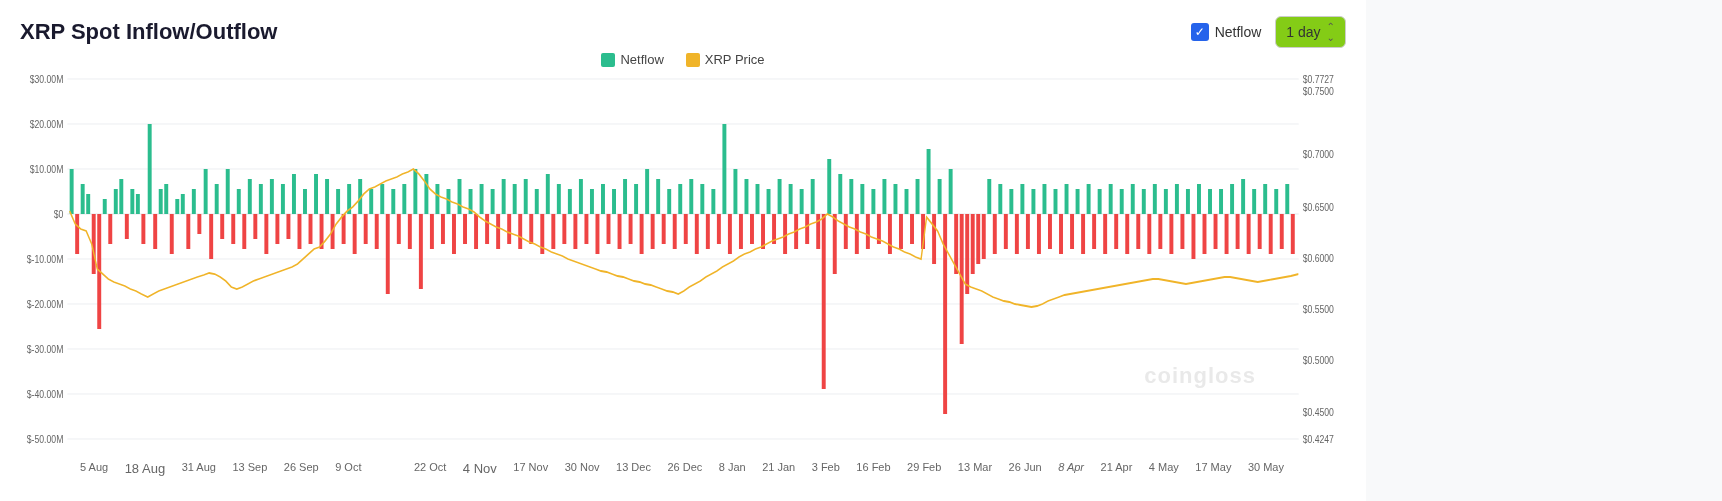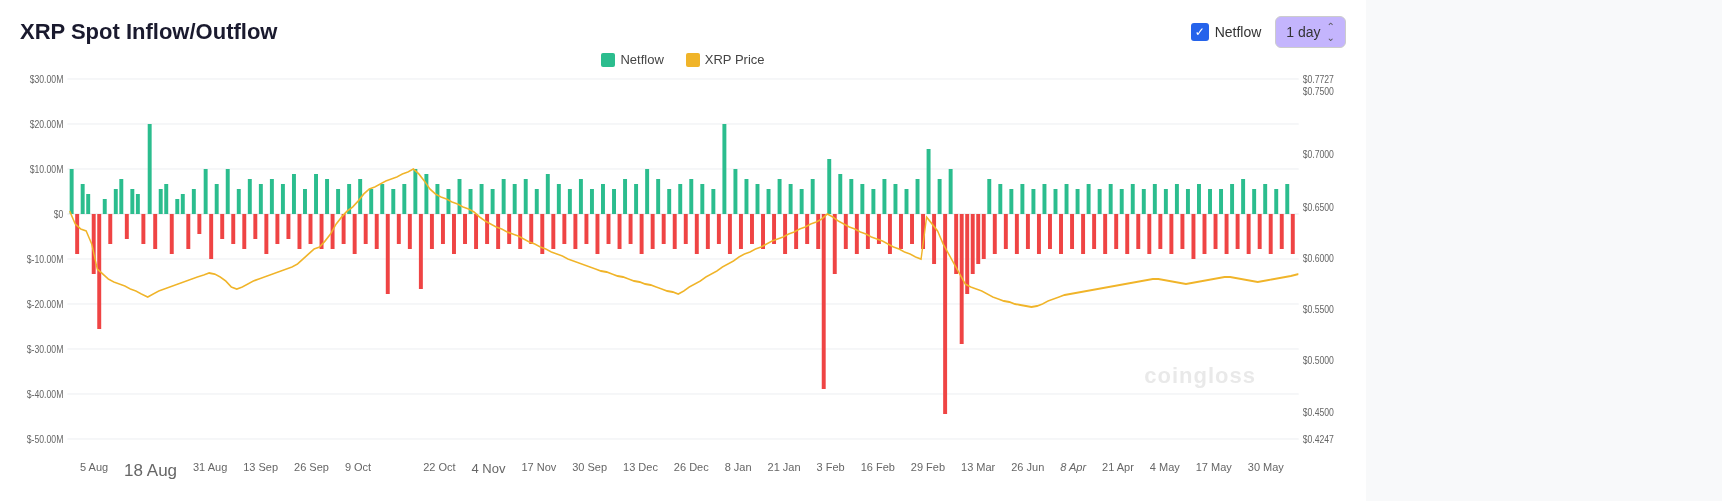--- a/index.html
+++ b/index.html
@@ -52,21 +52,21 @@
       font-size: 12px;
     }
     .timeframe-selector {
       display: flex;
       align-items: center;
       border: 1px solid #ccc;
       border-radius: 6px;
       padding: 4px 10px;
       font-size: 14px;
       color: #333;
-      background: #c4b5fd;
+      background: #84cc16;
       cursor: pointer;
       gap: 6px;
     }
     .legend-row {
       display: flex;
       justify-content: center;
       align-items: center;
       gap: 22px;
       margin-bottom: 2px;
       font-size: 13px;
@@ -634,29 +634,29 @@
             1622,205
           "></polyline>
       </g>
     </svg>
 
     <div class="watermark">coingloss</div>
   </div>
 
   <div style="display:flex; justify-content:space-between; padding: 2px 62px 0 60px; margin-top:0;">
     <span style="font-size:11px;color:#666;">5 Aug</span>
-    <span style="font-size:17px;color:#666;">18 Aug</span>
+    <span style="font-size:13px;color:#666;">18 Aug</span>
     <span style="font-size:11px;color:#666;">31 Aug</span>
     <span style="font-size:11px;color:#666;">13 Sep</span>
     <span style="font-size:11px;color:#666;">26 Sep</span>
     <span style="font-size:11px;color:#666;">9 Oct</span>
     <span style="font-size:11px;color:#666;margin-left:36px;">22 Oct</span>
     <span style="font-size:13px;color:#666;">4 Nov</span>
     <span style="font-size:11px;color:#666;">17 Nov</span>
-    <span style="font-size:11px;color:#666;">30 Sep</span>
+    <span style="font-size:11px;color:#666;">30 Nov</span>
     <span style="font-size:11px;color:#666;">13 Dec</span>
     <span style="font-size:11px;color:#666;">26 Dec</span>
     <span style="font-size:11px;color:#666;">8 Jan</span>
     <span style="font-size:11px;color:#666;">21 Jan</span>
     <span style="font-size:11px;color:#666;">3 Feb</span>
     <span style="font-size:11px;color:#666;">16 Feb</span>
     <span style="font-size:11px;color:#666;">29 Feb</span>
     <span style="font-size:11px;color:#666;">13 Mar</span>
     <span style="font-size:11px;color:#666;">26 Jun</span>
     <span style="font-size:11px;color:#666;font-style:italic;">8 Apr</span>

